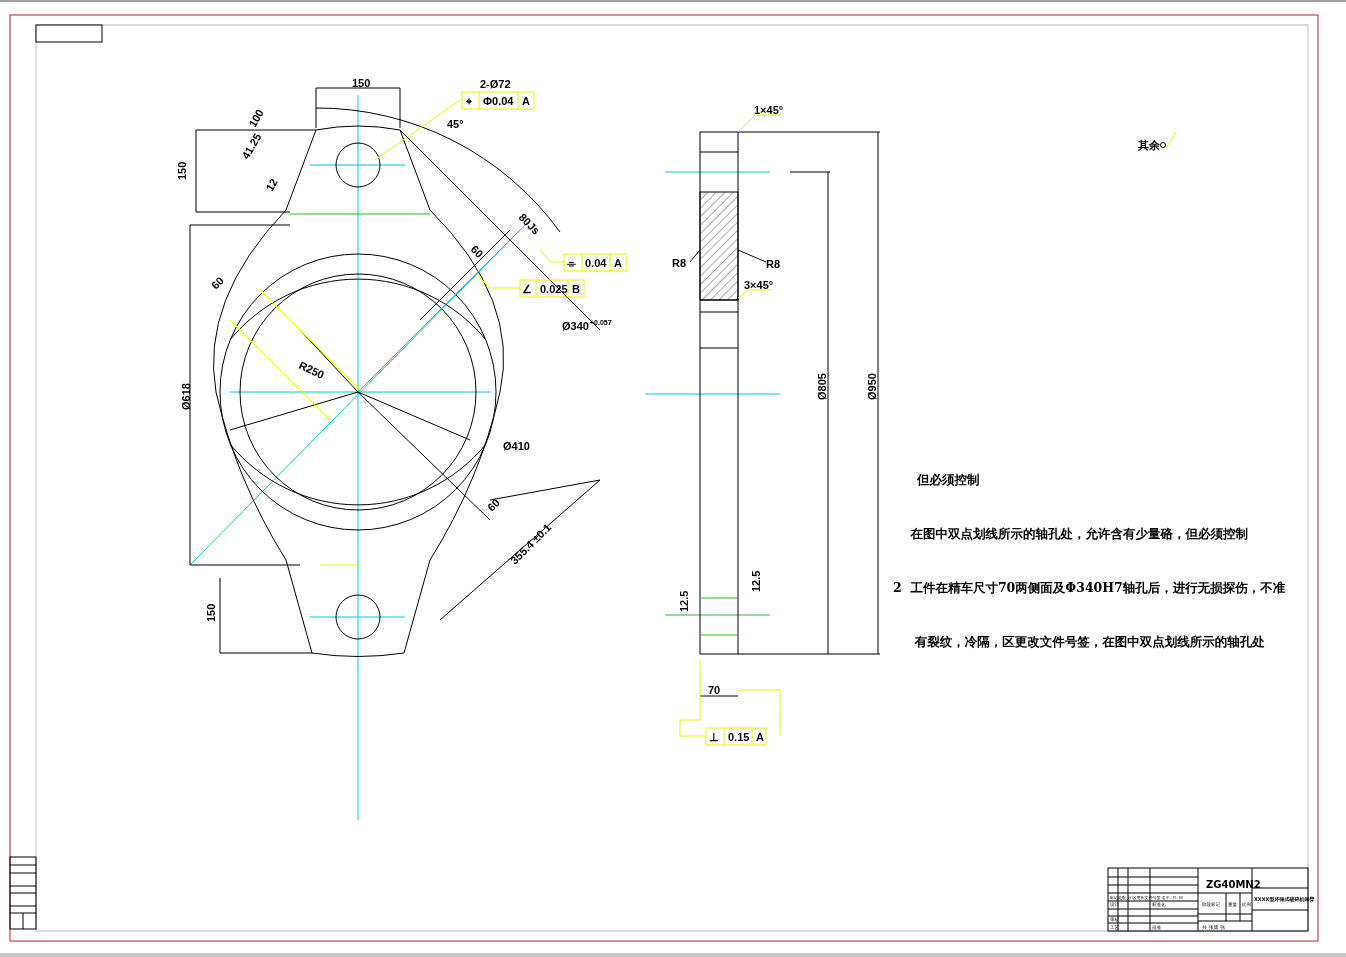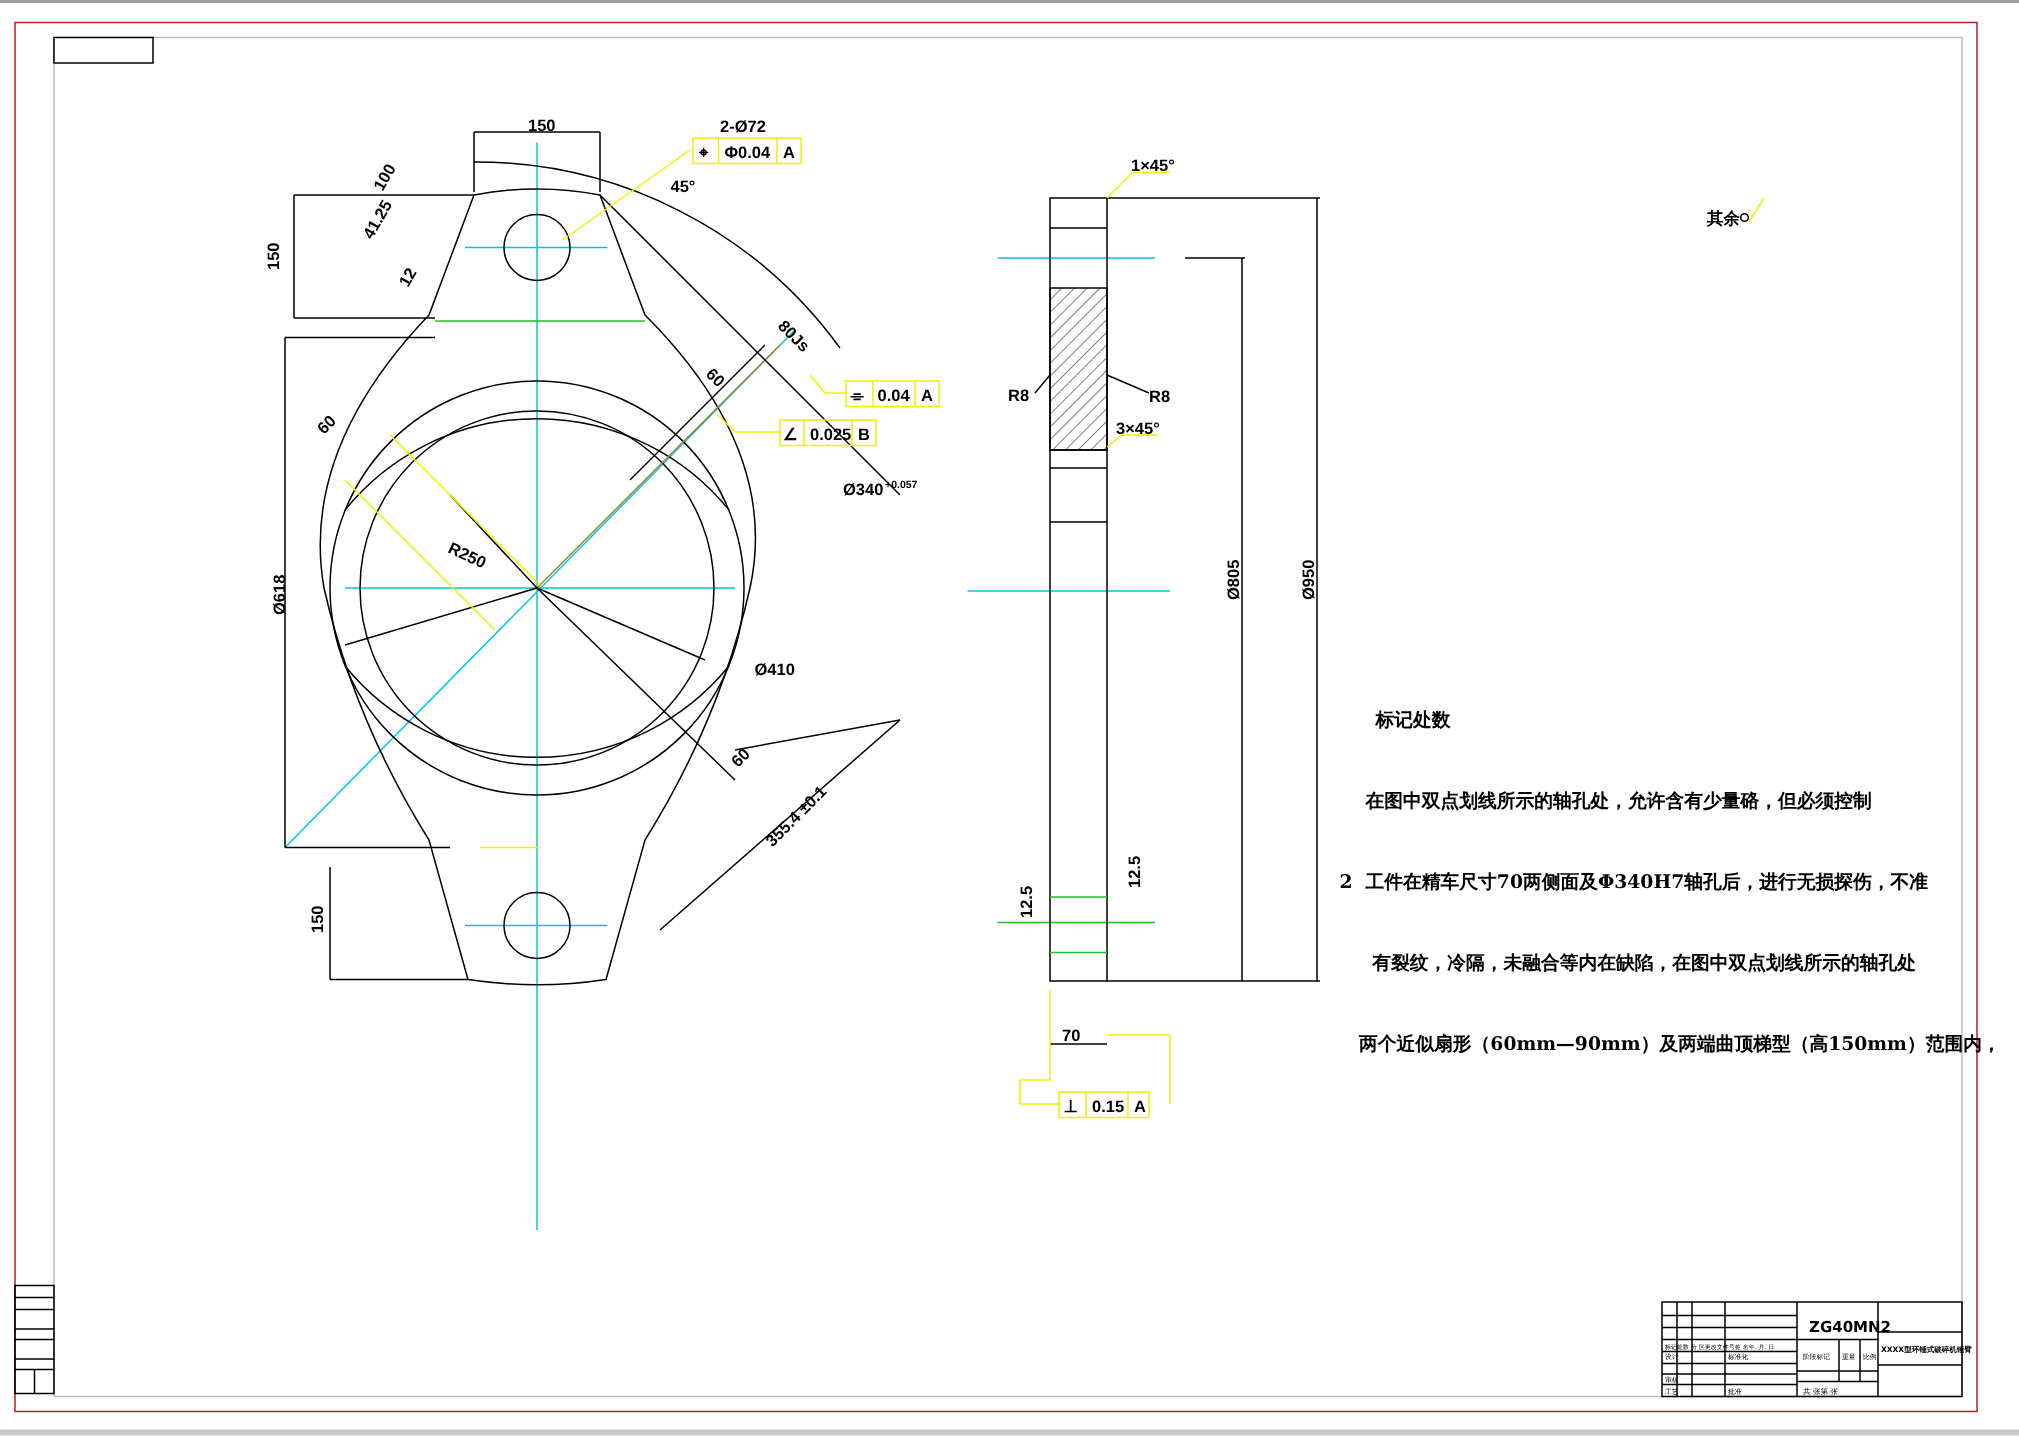--- a/index.html
+++ b/index.html
@@ -228,25 +228,24 @@
     <line x1="10" y1="873" x2="36" y2="873"></line>
     <line x1="10" y1="886" x2="36" y2="886"></line>
     <line x1="10" y1="893" x2="36" y2="893"></line>
     <line x1="10" y1="906" x2="36" y2="906"></line>
     <line x1="10" y1="913" x2="36" y2="913"></line>
     <line x1="23" y1="913" x2="23" y2="929"></line>
   </g>
 </svg>
 
 <div class="tr">
-  <div class="title">标记处数</div>
+  <div class="title">但必须控制</div>
   <div>    在图中双点划线所示的轴孔处，允许含有少量硌，但必须控制</div>
   <div>2  工件在精车尺寸70两侧面及Φ340H7轴孔后，进行无损探伤，不准</div>
-  <div>     有裂纹，冷隔，未融合等内在缺陷，在图中双点划线所示的轴孔处</div>
-  <div>   两个近似扇形（60mm—90mm）及两端曲顶梯型（高150mm）范围内，</div>
+  <div>     有裂纹，冷隔，区更改文件号签，在图中双点划线所示的轴孔处</div>
   
   
   
   
   
   
   
   
   
   

